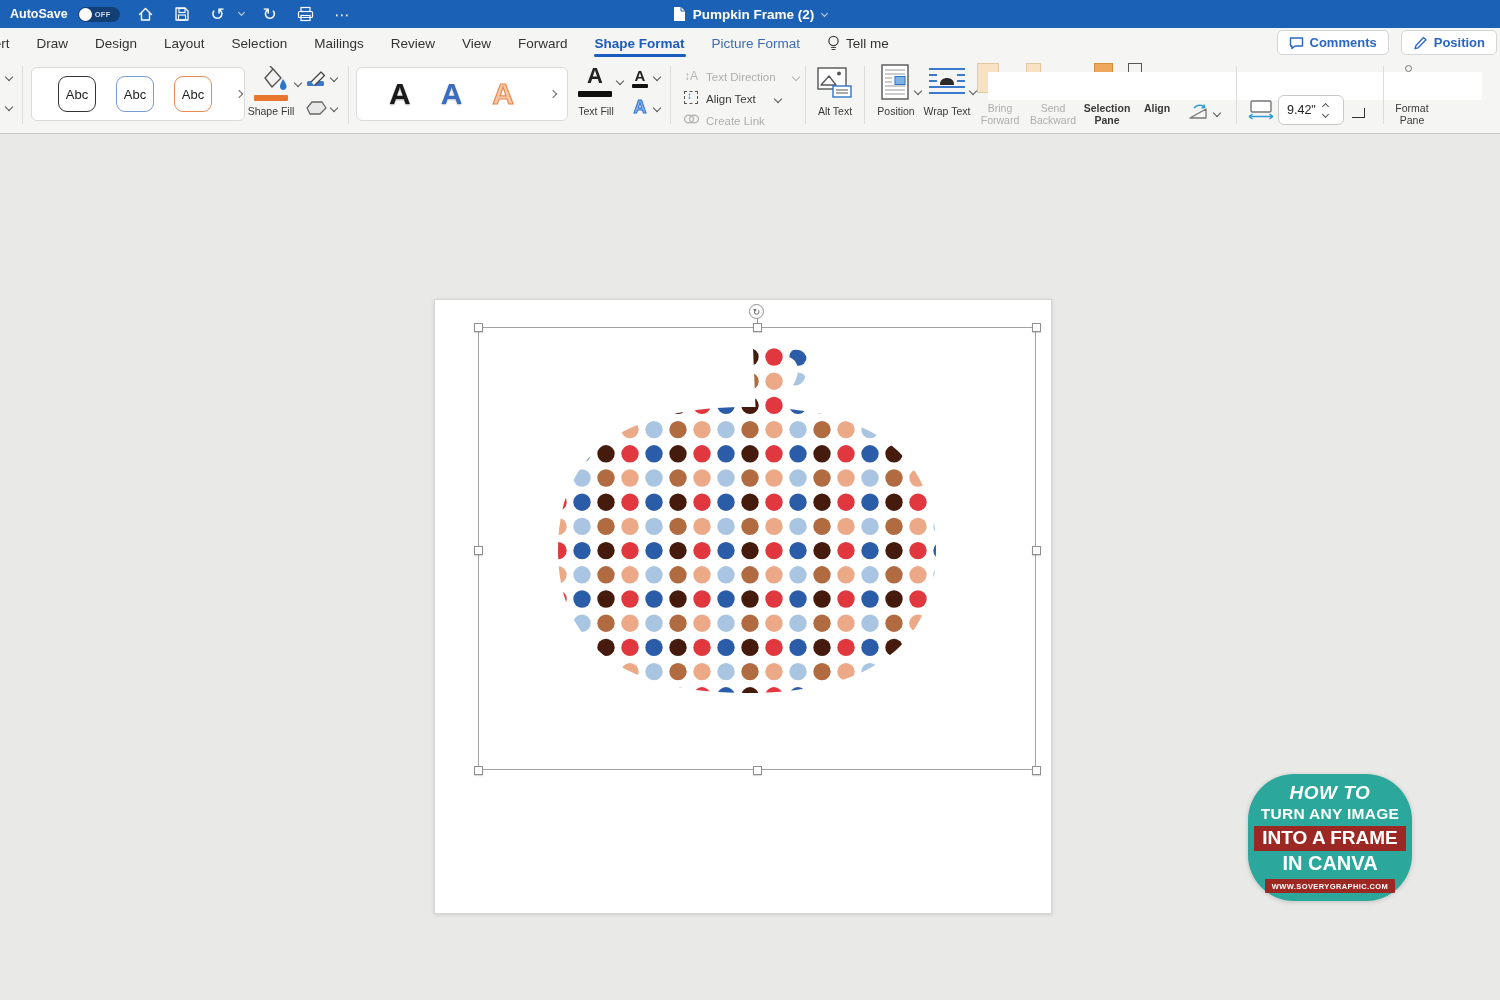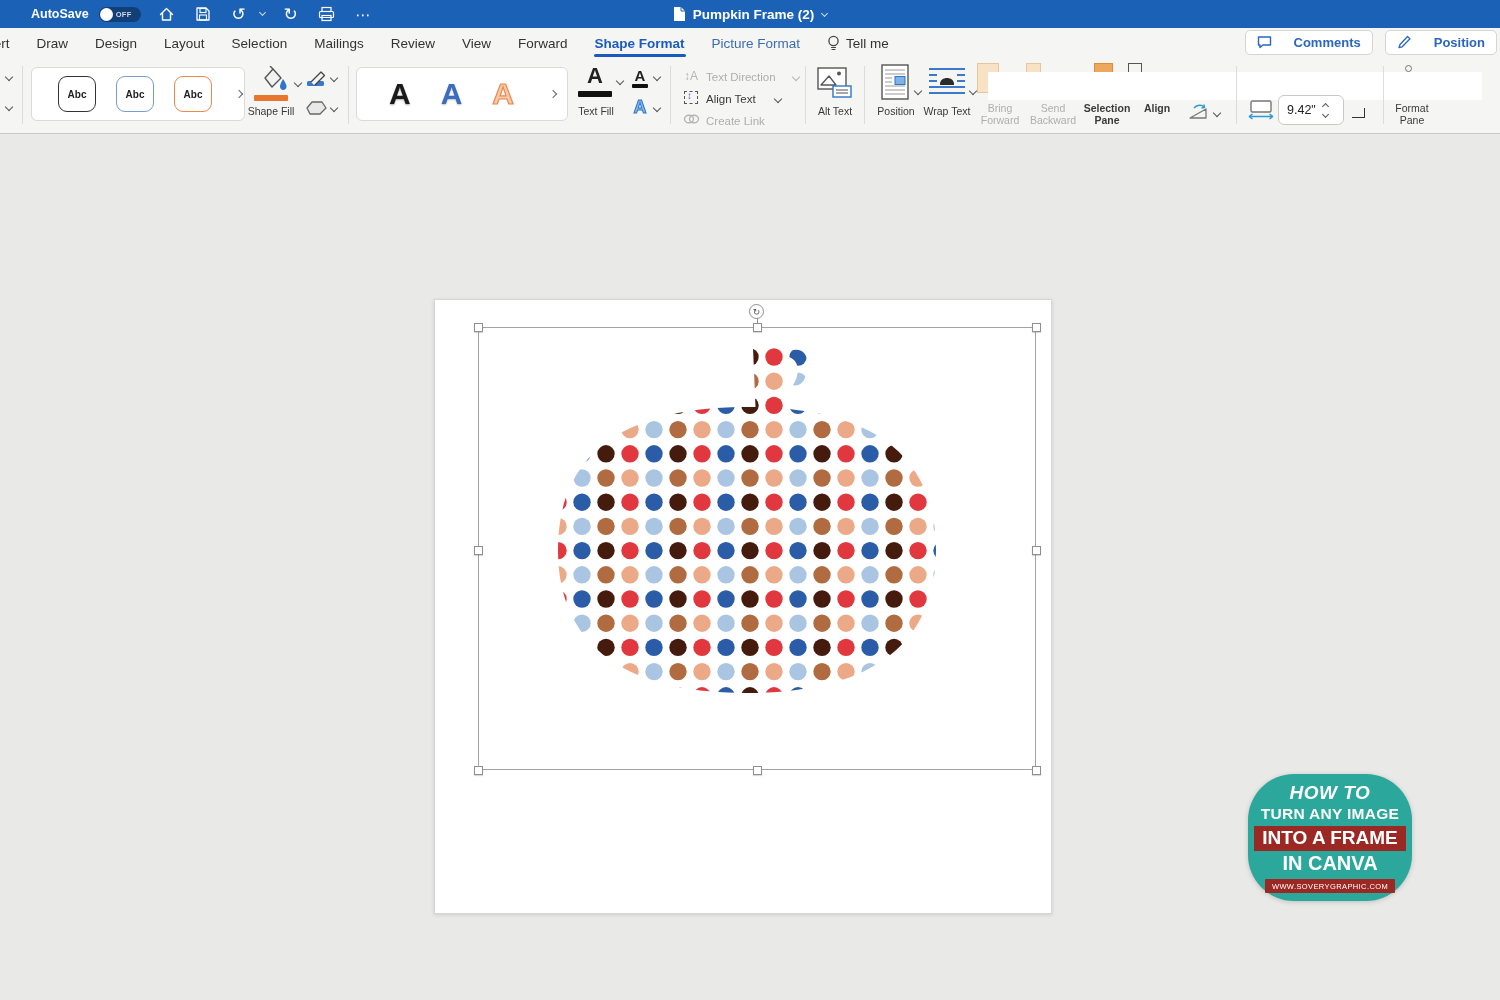--- a/index.html
+++ b/index.html
@@ -4,54 +4,54 @@
 <style>
   * { margin:0; padding:0; box-sizing:border-box; }
   html,body { width:1500px; height:1000px; overflow:hidden; }
   body { font-family:"Liberation Sans", sans-serif; }
   .app { position:relative; width:1500px; height:1000px; background:#e9e9e8; }
 
   
   .titlebar { position:absolute; left:0; top:0; width:1500px; height:28px;
     background:var(--titlebar_blue); display:flex; align-items:center; color:#fff; }
   .tb-left { display:flex; align-items:center; gap:10px; padding-left:10px; }
-  .autosave-label { font-size:12.5px; font-weight:bold;margin-left:21px; }
+  .autosave-label { font-size:12.5px; font-weight:bold; }
   .toggle { width:42px; height:15px; border-radius:8px; background:#123f76; display:flex; align-items:center; padding:1px; }
   .knob { width:13px; height:13px; border-radius:50%; background:#fff; }
   .toggle-state { font-size:7.5px; font-weight:bold; color:#cfd9e6; margin-left:3px; letter-spacing:.3px; }
   .tb-icon { width:20px; height:20px; display:flex; align-items:center; justify-content:center; margin-left:6px; }
   .tb-glyph { font-size:15px; line-height:1; color:#fff; }
   .tb-chev { width:5px; height:5px; border-right:1.3px solid #cfd9e6; border-bottom:1.3px solid #cfd9e6; transform:rotate(45deg); margin:-4px 0 0 1px; }
   .tb-center { position:absolute; left:0; right:0; top:0; height:28px; display:flex; align-items:center; justify-content:center; gap:7px; pointer-events:none; }
   .doc-title { font-size:13.5px; font-weight:bold; }
 
   
   .menubar { position:absolute; left:0; top:28px; width:1500px; height:30px; background:#f5f5f3;
     display:flex; align-items:center; font-size:13.5px; color:#333; }
   .menu-item { margin-right:25px; white-space:nowrap; position:relative; padding:4px 1px; cursor:default; }
   .menu-item.first { margin-left:-14px; }
   .menu-item.active { color:var(--tab_active); font-weight:bold; }
   .menu-item.active::after { content:""; position:absolute; left:0; right:0; bottom:-2px; height:3px; border-radius:2px; background:var(--tab_active); }
   .menu-item.secondary { color:#3c6cb4; }
   .tellme { display:flex; align-items:center; gap:6px; }
   .tb-buttons { position:absolute; right:3px; top:30px; display:flex; gap:12px; }
-  .pill-btn { display:flex; align-items:flex-start; gap:22px; background:#fff; border:1px solid #d5d5d5; border-radius:5px;
+  .pill-btn { display:flex; align-items:flex-end; gap:6px; background:#fff; border:1px solid #d5d5d5; border-radius:5px;
     padding:4px 11px; font-size:13px; font-weight:bold; color:#2b66c2; }
 
   
   .ribbon { position:absolute; left:0; top:58px; width:1500px; height:76px; background:#f5f5f3; border-bottom:1px solid #c9c9c9; }
   .rsep { position:absolute; top:8px; width:1px; height:58px; background:#dcdcda; }
   .rlabel { position:absolute; font-size:10.5px; color:#3a3a3a; text-align:center; line-height:1.15; }
   .rlabel.dim { color:#aeaeae; }
   .chev { width:6px; height:6px; border-right:1.4px solid #555; border-bottom:1.4px solid #555; transform:rotate(45deg); display:inline-block; }
   .chev.dim { border-color:#b5b5b5; }
   .chev.right { transform:rotate(-45deg); }
   .whitebox { background:#fff; border:1px solid #dadada; border-radius:6px; position:absolute; display:flex; align-items:center; }
   .abc-btn { width:38px; height:36px; border-radius:9px; background:#fff; display:flex; align-items:center; justify-content:center;
-    font-size:10px; font-weight:bold; color:#222; }
+    font-size:13px; font-weight:normal; color:#222; }
   .worda { font-weight:bold; font-size:30px; line-height:1; }
   .icon-a { font-weight:bold; font-size:19px; line-height:1; color:#222; text-align:center; }
   .bar-under { height:6px; border-radius:1px; }
   .overlay-white { position:absolute; background:#fff; }
   .pblock { position:absolute; border:1px solid #e4c79e; background:#f7e3c3; }
   .field { position:absolute; background:#fff; border:1px solid #c9c9c9; border-radius:6px; display:flex; align-items:center; }
   .field input { border:none; outline:none; font-size:12.5px; color:#222; width:42px; padding-left:8px; background:transparent; font-family:"Liberation Sans",sans-serif; }
   .stepper { display:flex; flex-direction:column; gap:3px; margin-left:2px; }
   .stepper .chev { width:5px; height:5px; }
   .stepper .up { transform:rotate(-135deg); }
@@ -67,21 +67,21 @@
   .pumpkin { position:absolute; left:550px; top:345px; width:394px; height:352px; }
 
   
   .badge { position:absolute; left:1236px; top:774px; width:164px; height:127px; border-radius:46px;
     background:var(--badge_teal); box-shadow:0 1px 5px rgba(0,0,0,.18); display:flex; flex-direction:column;
     align-items:center; justify-content:center; color:#fff; text-align:center;margin-left:12px; }
   .badge .l1 { font-size:19px; font-weight:bold; font-style:italic; letter-spacing:.5px; }
   .badge .l2 { font-size:15.5px; font-weight:bold; letter-spacing:.3px; margin-top:1px; }
   .badge .l3 { font-size:19px; font-weight:bold; background:var(--badge_maroon); width:152px; padding:1px 0 2px; margin-top:3px; }
   .badge .l4 { font-size:20px; font-weight:bold; margin-top:1px; }
-  .badge .l5 { font-size:7.5px; font-weight:normal; letter-spacing:.4px; background:var(--badge_maroon); padding:3px 7px 2px; margin-top:4px; border-radius:1px; }
+  .badge .l5 { font-size:7.5px; font-weight:bold; letter-spacing:.4px; background:var(--badge_maroon); padding:3px 7px 2px; margin-top:4px; border-radius:1px; }
 
   svg.mini { display:block; }
 </style>
 </head>
 <body>
 
 <div class="app">
 
   <div class="titlebar">
     <div class="tb-left">

